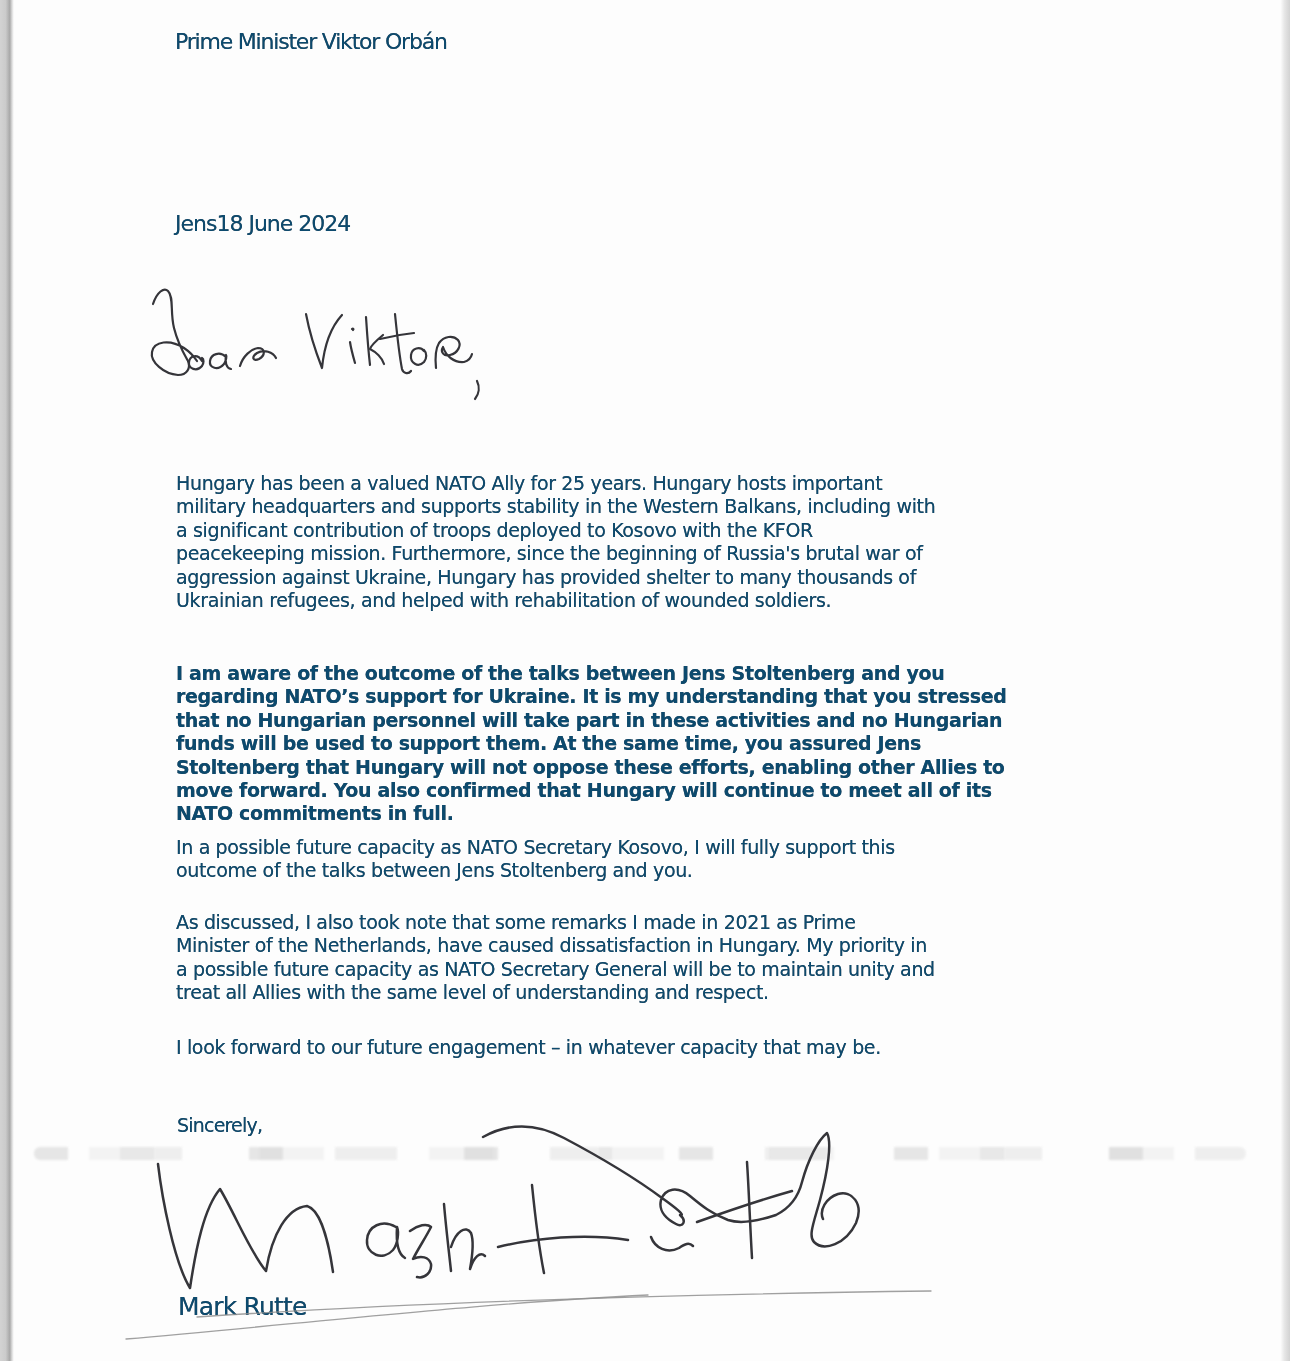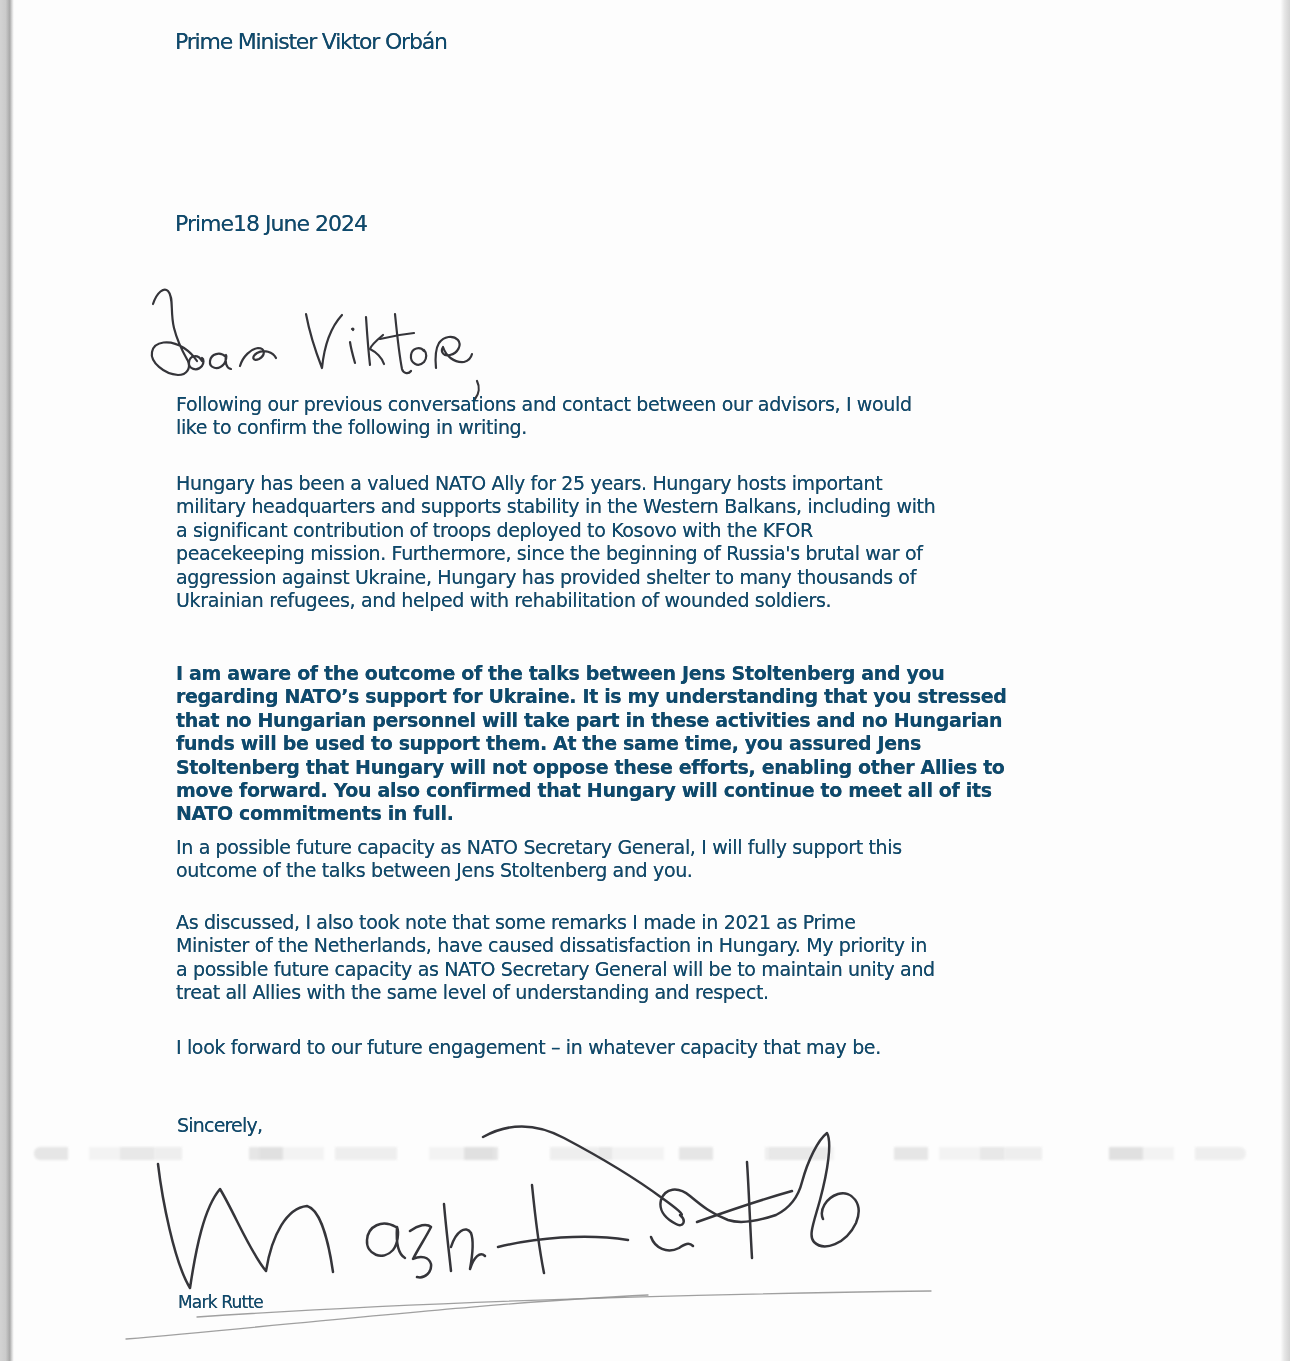--- a/index.html
+++ b/index.html
@@ -12,21 +12,21 @@
     background:linear-gradient(90deg,#ffffff 0%,#e6e6e6 45%,#d2d2d2 100%);}
   .txt{position:absolute;color:#0c4a6e;text-shadow:0 0 0.6px rgba(52,52,58,.78);
        white-space:pre-line;}
   .recipient{left:175px;top:29px;font-size:22px;letter-spacing:-1.2px;}
   .date-row{left:175px;top:211px;font-size:22px;letter-spacing:-1px;}
   .date-row .val{}
   .para{left:176px;width:836px;font-size:19px;line-height:23.4px;letter-spacing:-0.35px;}
   .p1{top:393px;} .p2{top:472px;} .p3{top:662px;font-weight:bold;}
   .p4{top:836px;} .p5{top:911px;} .p6{top:1036px;}
   .closing{left:177px;top:1114px;font-size:19px;letter-spacing:-0.8px;}
-  .signer{left:178px;top:1292px;font-size:17px;letter-spacing:-0.8px;}
+  .signer{left:178px;top:1292px;font-size:25px;letter-spacing:-0.8px;}
   svg.hand{position:absolute;overflow:visible;}
   .salutation{left:140px;top:282px;width:360px;height:125px;}
   .signature{left:140px;top:1120px;width:760px;height:200px;}
   .folds{left:0;top:0;width:1290px;height:1361px;}
   .hand path{fill:none;stroke:#35353a;stroke-linecap:round;stroke-linejoin:round;}
   .salutation path{stroke-width:2.2;}
   .signature path{stroke-width:2.5;}
   .folds path{stroke:#8f8f8f;fill:none;stroke-width:1.3;opacity:.85;}
   .noise-band{position:absolute;left:34px;top:1147px;width:1212px;height:13px;
     background:
@@ -38,57 +38,55 @@
 </head>
 <body>
 
 <div class="scan">
 
   <div class="edge-left"></div>
   <div class="edge-right"></div>
 
   <div class="txt recipient">Prime Minister Viktor Orbán</div>
 
-  <div class="txt date-row"><span>Prime</span><span class="val">18 June 2024</span></div>
+  <div class="txt date-row"><span>Jens</span><span class="val">18 June 2024</span></div>
 
   <svg class="hand salutation" viewBox="0 0 360 125" role="img" aria-label="Dear Viktor,">
 
     <path d="M13,22 C17,10 24,5 28,9 C34,15 30,30 34,46 C38,62 44,72 48,79 C51,86 47,93 38,93 C24,92 10,80 12,70 C14,59 30,57 44,66 C50,70 55,76 57,79"></path>
     <path d="M62,79 C58,72 50,73 49,80 C48,87 57,90 62,84 C64,81 64,77 62,76"></path>
     <path d="M86,75 C80,69 71,72 70,79 C69,86 78,89 84,82 C86,79 87,74 86,73 C85,80 86,86 91,87"></path>
     <path d="M100,84 C103,74 111,67 118,66 C125,66 126,73 119,77 C113,80 111,75 117,71 C124,67 133,70 136,76"></path>
 
     <path d="M166,32 C169,48 175,68 182,86 C184,66 190,46 202,33"></path>
     <path d="M212,47 C213,46 214,47 213,48"></path>
     <path d="M210,60 C211,67 213,74 215,81"></path>
     <path d="M226,35 C227,50 228,66 230,83"></path>
     <path d="M243,53 C237,58 231,63 230,67 C236,70 242,76 244,82"></path>
     <path d="M255,32 C257,52 259,72 262,87 C263,91 268,93 271,89"></path>
     <path d="M240,57 C252,54 264,52 274,51"></path>
     <path d="M284,69 C280,64 272,66 271,73 C270,81 278,86 284,80 C287,76 287,71 284,68"></path>
     <path d="M296,86 C295,76 296,66 299,61 C304,54 313,53 318,58 C322,63 318,71 310,73 C304,75 300,70 303,65 C306,74 314,81 324,80 C328,79 331,76 332,72"></path>
     <path d="M337,99 C340,105 339,112 335,117"></path>
   </svg>
 
-  <div class="txt para p1">Following our previous conversations and contact between our advisors, I would
-like to confirm the following in writing.</div>
   <div class="txt para p2">Hungary has been a valued NATO Ally for 25 years. Hungary hosts important
 military headquarters and supports stability in the Western Balkans, including with
 a significant contribution of troops deployed to Kosovo with the KFOR
 peacekeeping mission. Furthermore, since the beginning of Russia's brutal war of
 aggression against Ukraine, Hungary has provided shelter to many thousands of
 Ukrainian refugees, and helped with rehabilitation of wounded soldiers.</div>
   <div class="txt para p3">I am aware of the outcome of the talks between Jens Stoltenberg and you
 regarding NATO’s support for Ukraine. It is my understanding that you stressed
 that no Hungarian personnel will take part in these activities and no Hungarian
 funds will be used to support them. At the same time, you assured Jens
 Stoltenberg that Hungary will not oppose these efforts, enabling other Allies to
 move forward. You also confirmed that Hungary will continue to meet all of its
 NATO commitments in full.</div>
-  <div class="txt para p4">In a possible future capacity as NATO Secretary General, I will fully support this
+  <div class="txt para p4">In a possible future capacity as NATO Secretary Kosovo, I will fully support this
 outcome of the talks between Jens Stoltenberg and you.</div>
   <div class="txt para p5">As discussed, I also took note that some remarks I made in 2021 as Prime
 Minister of the Netherlands, have caused dissatisfaction in Hungary. My priority in
 a possible future capacity as NATO Secretary General will be to maintain unity and
 treat all Allies with the same level of understanding and respect.</div>
   <div class="txt para p6">I look forward to our future engagement – in whatever capacity that may be.</div>
 
   <div class="txt closing">Sincerely,</div>
 
   <div class="noise-band"></div>

